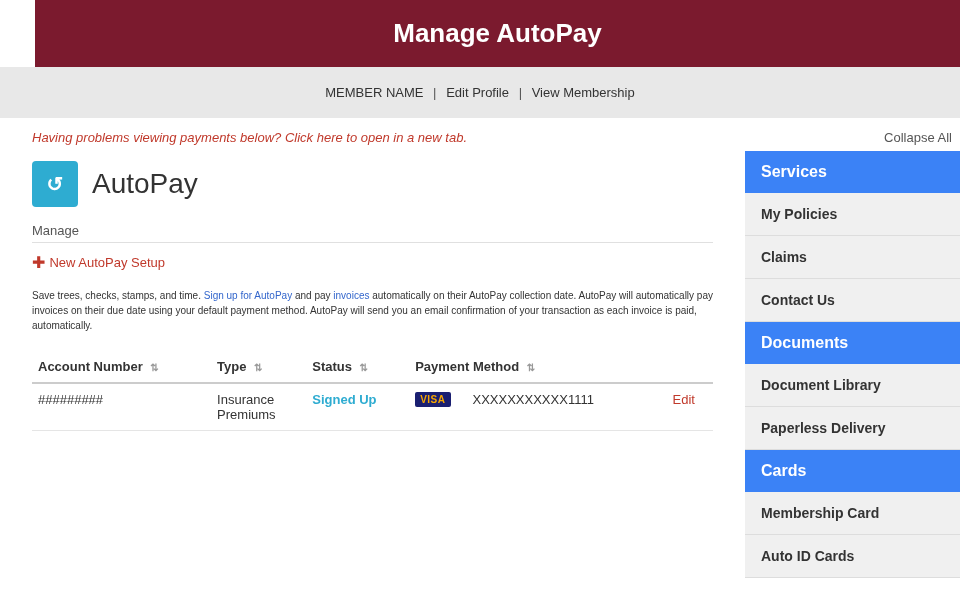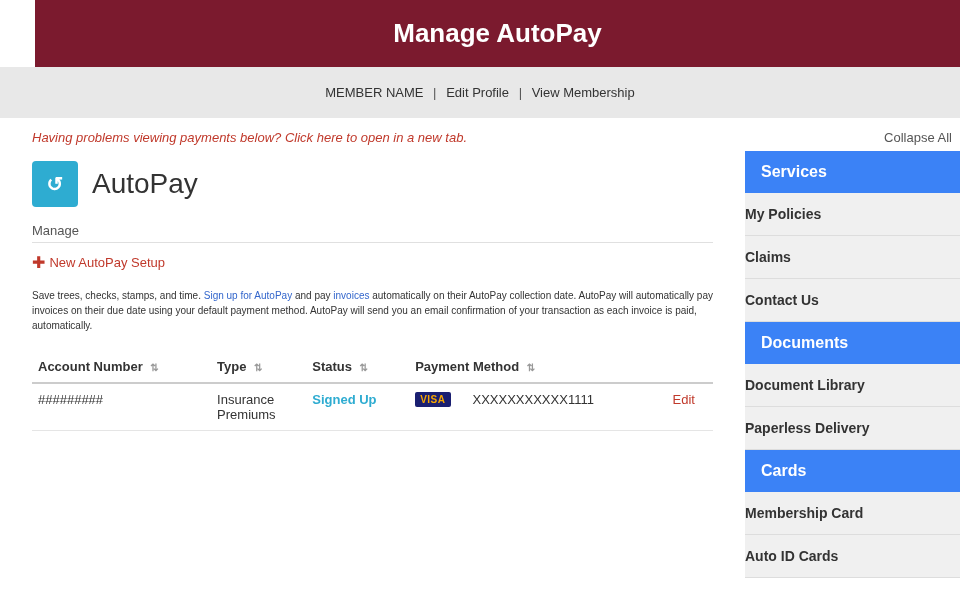--- a/index.html
+++ b/index.html
@@ -187,21 +187,21 @@
     .sidebar-section-header {
       background-color: #3b82f6;
       color: #fff;
       padding: 12px 16px;
       font-size: 16px;
       font-weight: bold;
       cursor: pointer;
     }
     .sidebar-item {
       background-color: #f0f0f0;
-      padding: 13px 0;
+      padding: 13px 16px;
       font-size: 14px;
       color: #333;
       border-bottom: 1px solid #ddd;
       cursor: pointer;
       font-weight: bold;
     }
   </style>
 </head>
 <body>
 

